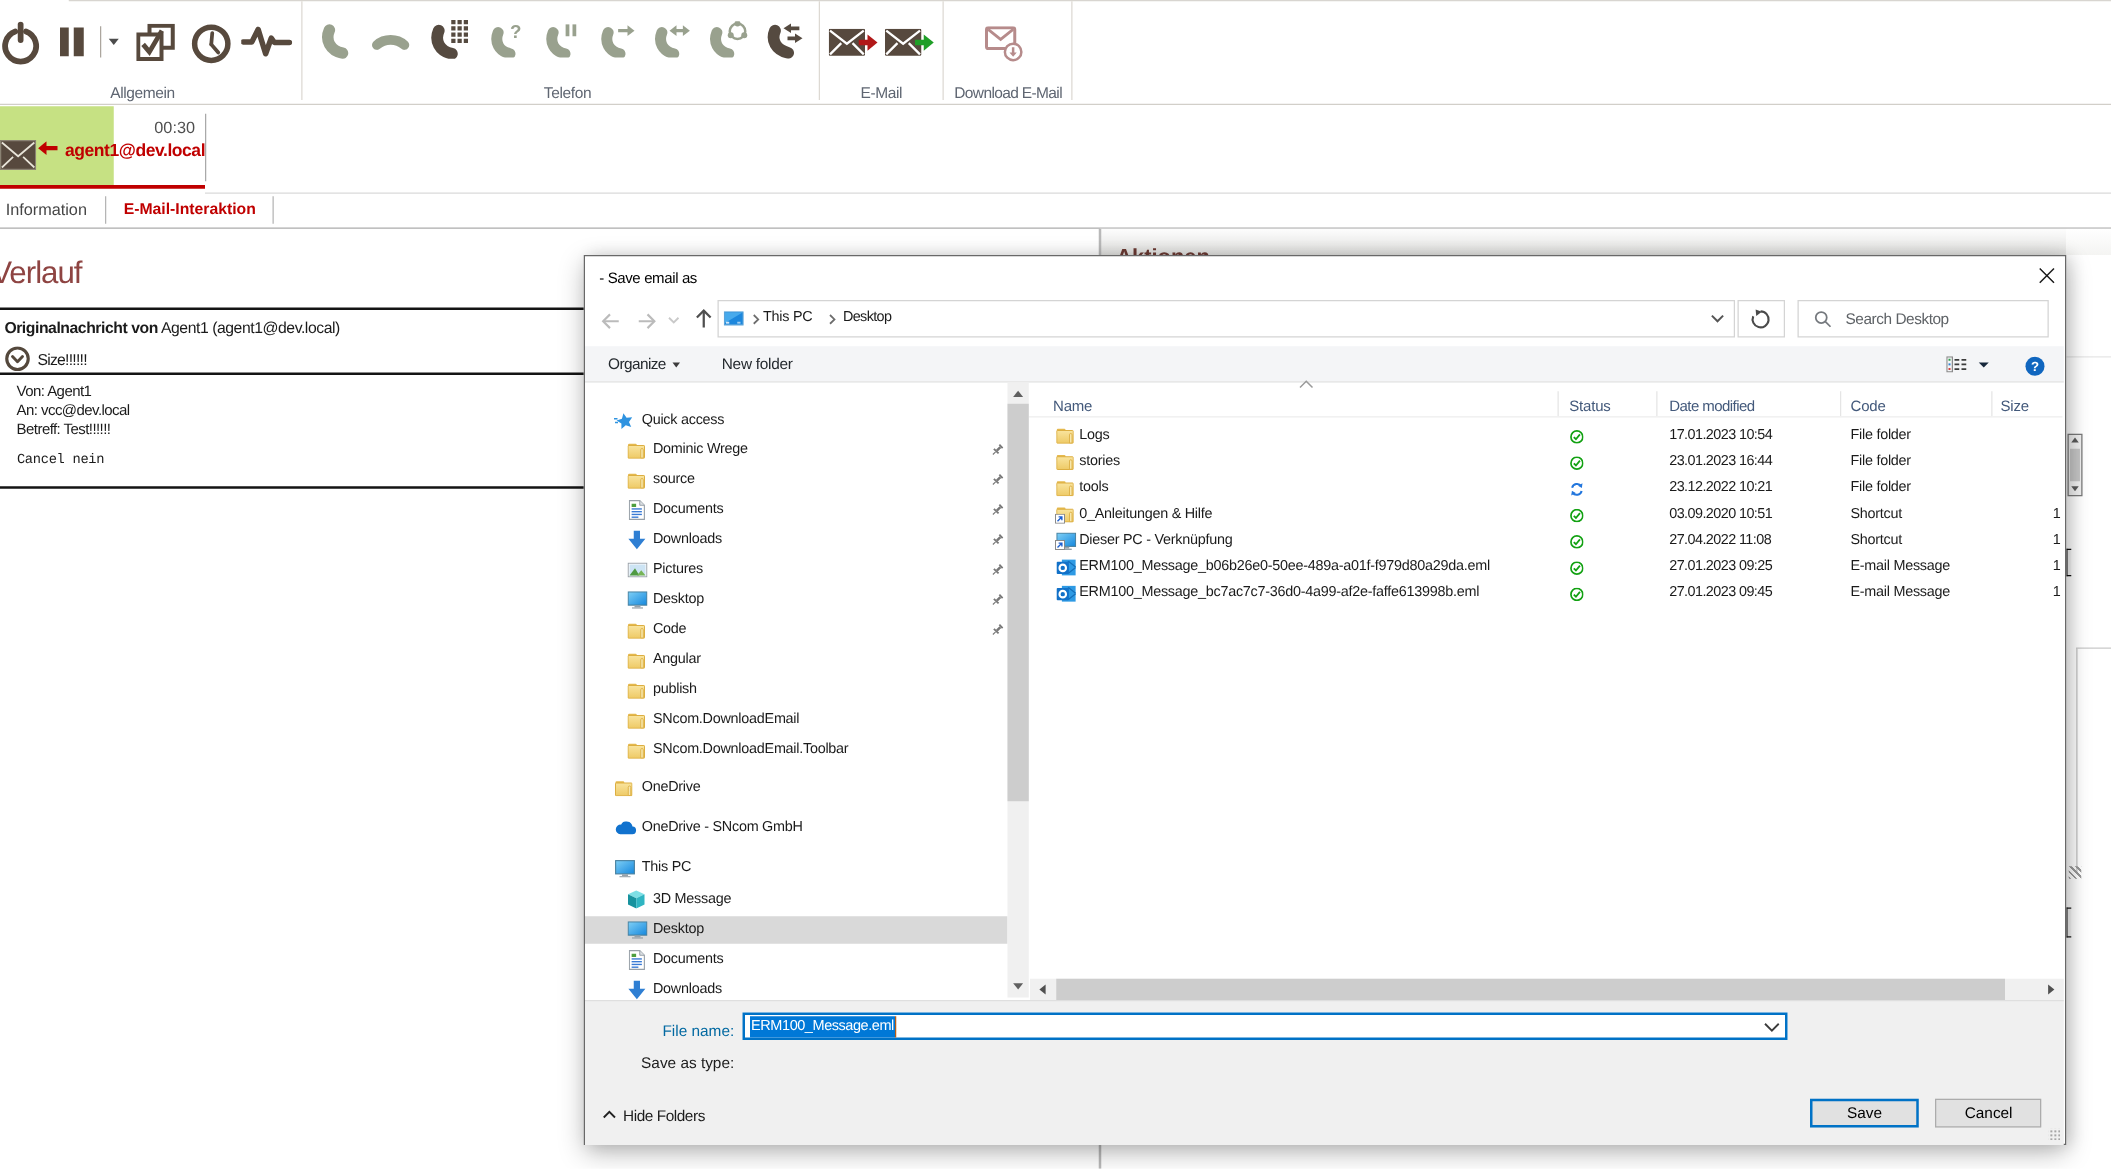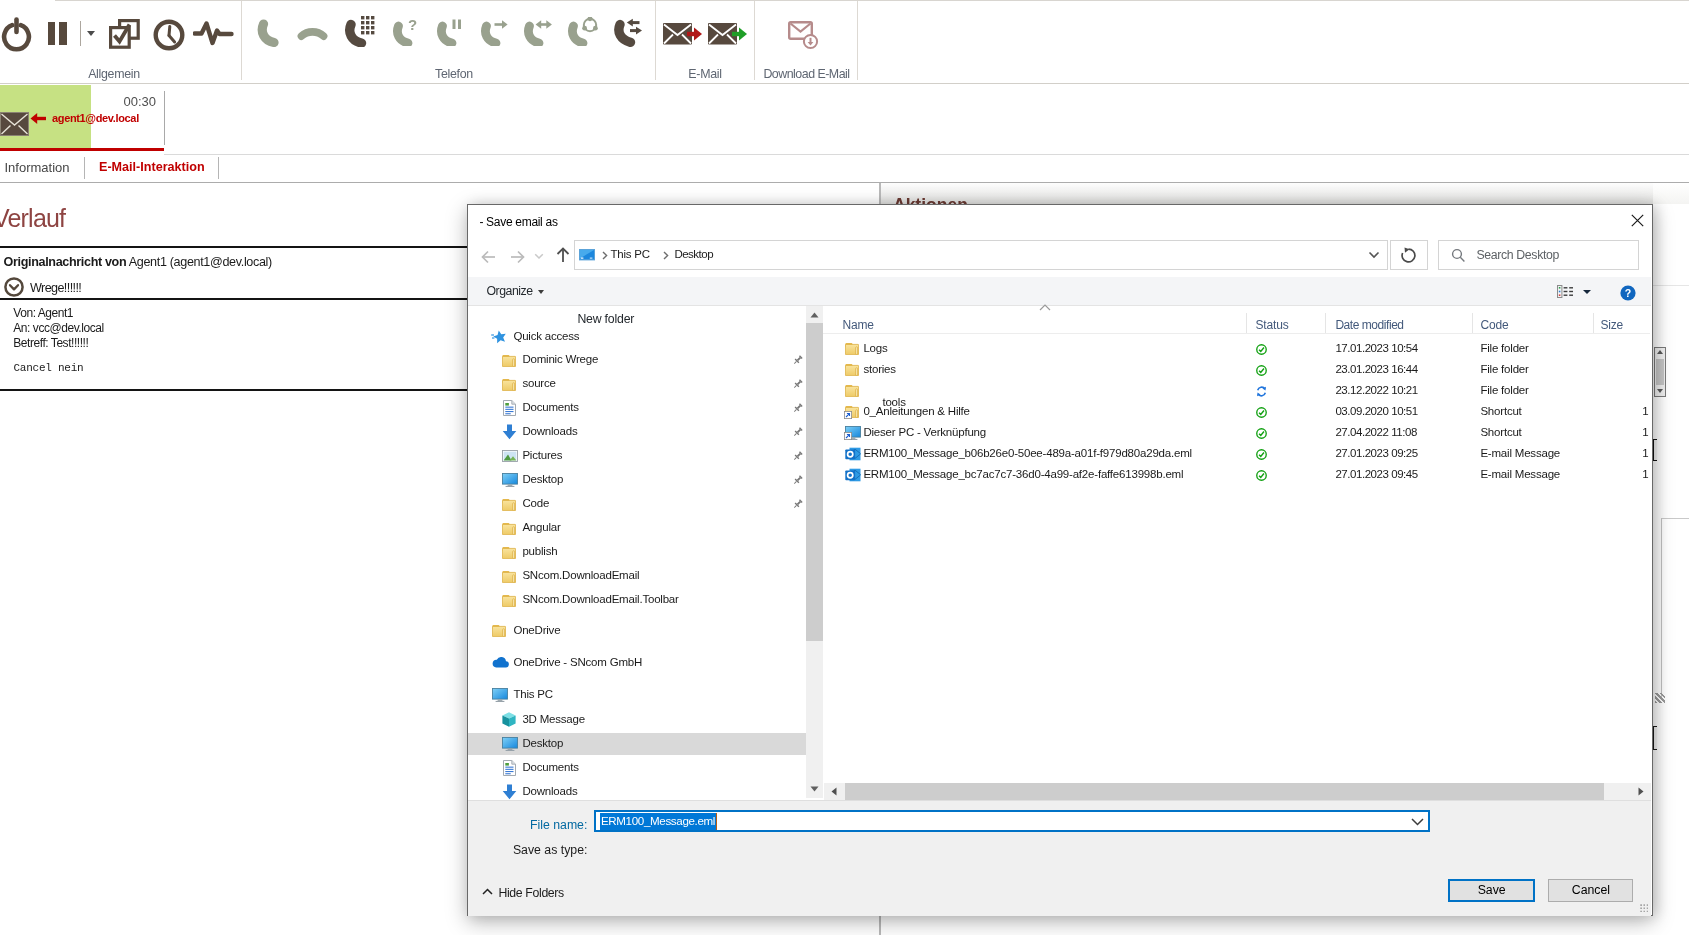--- a/index.html
+++ b/index.html
@@ -138,37 +138,37 @@
   <div class="abs" style="left:164px;top:153.6px;width:1525px;height:1px;background:#dadada;"></div>
   <svg class="abs" style="left:0px;top:112px;" width="29" height="24" viewBox="0 0 29 24">
     <rect x="0.5" y="0.5" width="28" height="23" fill="#57493e" stroke="#8a8273" stroke-width="1"></rect>
     <path d="M1.5,2 L14.5,13 L27.5,2" fill="none" stroke="#e7e3d8" stroke-width="1.4"></path>
     <path d="M1.5,22 L10.5,13.5 M27.5,22 L18.5,13.5" fill="none" stroke="#e7e3d8" stroke-width="1.4"></path>
   </svg>
   <svg class="abs" style="left:30px;top:113px;" width="17" height="11" viewBox="0 0 17 11">
     <line x1="5" y1="5.5" x2="16" y2="5.5" stroke="#c00000" stroke-width="3.4"></line>
     <path d="M7.2,0 L0.5,5.5 L7.2,11 Z" fill="#c00000"></path>
   </svg>
-  <div class="abs" style="left:52px;top:112px;font-size:11px;font-weight:bold;color:#c00000;letter-spacing:-0.35px;white-space:nowrap;">agent1@dev.local</div>
+  <div class="abs" style="left:52px;top:112px;font-size:14px;font-weight:bold;color:#c00000;letter-spacing:-0.35px;white-space:nowrap;">agent1@dev.local</div>
   <div class="abs" style="left:60px;top:93.5px;width:96px;text-align:right;font-size:13px;color:#4f4f4f;">00:30</div>
 
   <div class="abs" style="left:4.5px;top:160px;font-size:13px;color:#464646;letter-spacing:0px;">Information</div>
   <div class="abs" style="left:83.5px;top:157px;width:1px;height:22px;background:#b5b5b5;"></div>
   <div class="abs" style="left:99px;top:160px;font-size:12.6px;font-weight:bold;color:#c00000;letter-spacing:0px;">E-Mail-Interaktion</div>
   <div class="abs" style="left:218px;top:157px;width:1px;height:22px;background:#b5b5b5;"></div>
   <div class="abs" style="left:0;top:181.6px;width:1689px;height:1.2px;background:#acacac;"></div>
 
   <div class="abs" style="left:-7px;top:204px;font-size:25px;font-weight:normal;color:#8e4442;letter-spacing:-0.8px;">Verlauf</div>
   <div class="abs" style="left:0;top:246.2px;width:469px;height:2.2px;background:#141414;"></div>
   <div class="abs" style="left:3.5px;top:255px;font-size:12.6px;color:#1b1b1b;letter-spacing:-0.35px;white-space:nowrap;"><b>Originalnachricht von</b> Agent1 (agent1@dev.local)</div>
   <svg class="abs" style="left:3.6px;top:277.4px;" width="20" height="20" viewBox="0 0 20 20">
     <circle cx="10" cy="10" r="8.6" fill="none" stroke="#54483c" stroke-width="2.5"></circle>
     <path d="M6,8.2 L10,12.4 L14,8.2" fill="none" stroke="#54483c" stroke-width="2.3" stroke-linecap="round" stroke-linejoin="round"></path>
   </svg>
-  <div class="abs" style="left:30px;top:281px;font-size:12.6px;color:#1b1b1b;letter-spacing:-0.6px;">Wrege!!!!!!</div>
+  <div class="abs" style="left:30px;top:281px;font-size:12.6px;color:#1b1b1b;letter-spacing:-0.6px;">Size!!!!!!</div>
   <div class="abs" style="left:0;top:297.8px;width:469px;height:2.2px;background:#141414;"></div>
   <div class="abs" style="left:13.3px;top:305.5px;font-size:12px;color:#1b1b1b;letter-spacing:-0.45px;line-height:15.1px;">Von: Agent1<br>An: vcc@dev.local<br>Betreff: Test!!!!!!</div>
   <div class="abs" style="left:13.5px;top:361.5px;font-family:'Liberation Mono',monospace;font-size:11px;letter-spacing:-0.25px;color:#1b1b1b;">Cancel nein</div>
   <div class="abs" style="left:0;top:388.9px;width:469px;height:2.2px;background:#141414;"></div>
 
   <div class="abs" style="left:880px;top:182.8px;width:773px;height:21.5px;background:linear-gradient(#fdfdfd,#e2e2e0);"></div>
   <div class="abs" style="left:1653px;top:182.8px;width:36px;height:21.5px;background:linear-gradient(#ffffff,#f4f4f2);"></div>
   <div class="abs" style="left:879.4px;top:182.8px;width:1.3px;height:752px;background:#b9b9b9;"></div>
   <div class="abs" style="left:893px;top:183px;width:120px;height:21px;overflow:hidden;">
     <div style="position:absolute;left:0;top:12px;font-size:17.5px;font-weight:bold;color:#6b3a33;">Aktionen</div>
@@ -237,21 +237,21 @@
     <div class="abs" style="left:970px;top:35.5px;width:201px;height:30px;background:#fff;border:1px solid #d4d4d4;"></div>
     <svg class="abs" style="left:983px;top:43px;" width="15" height="15" viewBox="0 0 15 15">
       <circle cx="6" cy="6" r="4.4" fill="none" stroke="#75797e" stroke-width="1.4"></circle>
       <line x1="9.3" y1="9.3" x2="13.4" y2="13.4" stroke="#75797e" stroke-width="1.4"></line>
     </svg>
     <div class="abs" style="left:1008px;top:43px;font-size:12.3px;color:#5e6266;letter-spacing:-0.35px;">Search Desktop</div>
 
     <div class="abs" style="left:0;top:72px;width:1182.6px;height:29.5px;background:#f4f5f7;border-bottom:1px solid #e4e4e4;"></div>
     <div class="abs" style="left:18px;top:79px;font-size:12.3px;color:#24292e;letter-spacing:-0.45px;">Organize</div>
     <div class="abs" style="left:70px;top:85.5px;width:0;height:0;border-left:3.8px solid transparent;border-right:3.8px solid transparent;border-top:4.4px solid #3c3c3c;"></div>
-    <div class="abs" style="left:109px;top:79px;font-size:12.3px;color:#24292e;letter-spacing:-0.2px;margin-top:28px;">New folder</div>
+    <div class="abs" style="left:109px;top:79px;font-size:12.3px;color:#24292e;letter-spacing:-0.2px;">New folder</div>
     <svg class="abs" style="left:1089px;top:80px;" width="17" height="13" viewBox="0 0 17 13">
       <g fill="none" stroke="#8a8a8a" stroke-width="1">
         <rect x="0.5" y="0.5" width="4.4" height="12"></rect>
       </g>
       <rect x="1.8" y="2" width="1.6" height="1.6" fill="#2e9e4a"></rect>
       <rect x="1.8" y="5.7" width="1.6" height="1.6" fill="#2d7fd3"></rect>
       <rect x="1.8" y="9.4" width="1.6" height="1.6" fill="#d24040"></rect>
       <g stroke="#3c3c3c" stroke-width="1.4">
         <line x1="6.6" y1="2.8" x2="10.4" y2="2.8"></line>
           <line x1="12.2" y1="2.8" x2="16" y2="2.8"></line>
@@ -380,21 +380,21 @@
       <div class="abs itxt" style="left:395px;top:158px;">stories</div>
       <svg class="abs" style="left:787.5px;top:160px;" width="11" height="11">
           <use href="#chk"></use>
         </svg>
       <div class="abs itxt" style="left:867px;top:158px;letter-spacing:-0.45px;">23.01.2023 16:44</div>
       <div class="abs itxt" style="left:1012px;top:158px;">File folder</div>
 
       <svg class="abs" style="left:377px;top:179.5px;" width="14" height="13">
           <use href="#fold"></use>
         </svg>
-      <div class="abs itxt" style="left:414px;top:179px;margin-top:12px;">tools</div>
+      <div class="abs itxt" style="left:395px;top:179px;">tools</div>
       <svg class="abs" style="left:787.5px;top:181px;" width="11" height="11">
           <use href="#syn"></use>
         </svg>
       <div class="abs itxt" style="left:867px;top:179px;letter-spacing:-0.45px;">23.12.2022 10:21</div>
       <div class="abs itxt" style="left:1012px;top:179px;">File folder</div>
 
       <svg class="abs" style="left:377px;top:200.5px;" width="14" height="13">
           <use href="#fold"></use>
         </svg>
       <svg class="abs" style="left:376px;top:206.5px;" width="8" height="8">

